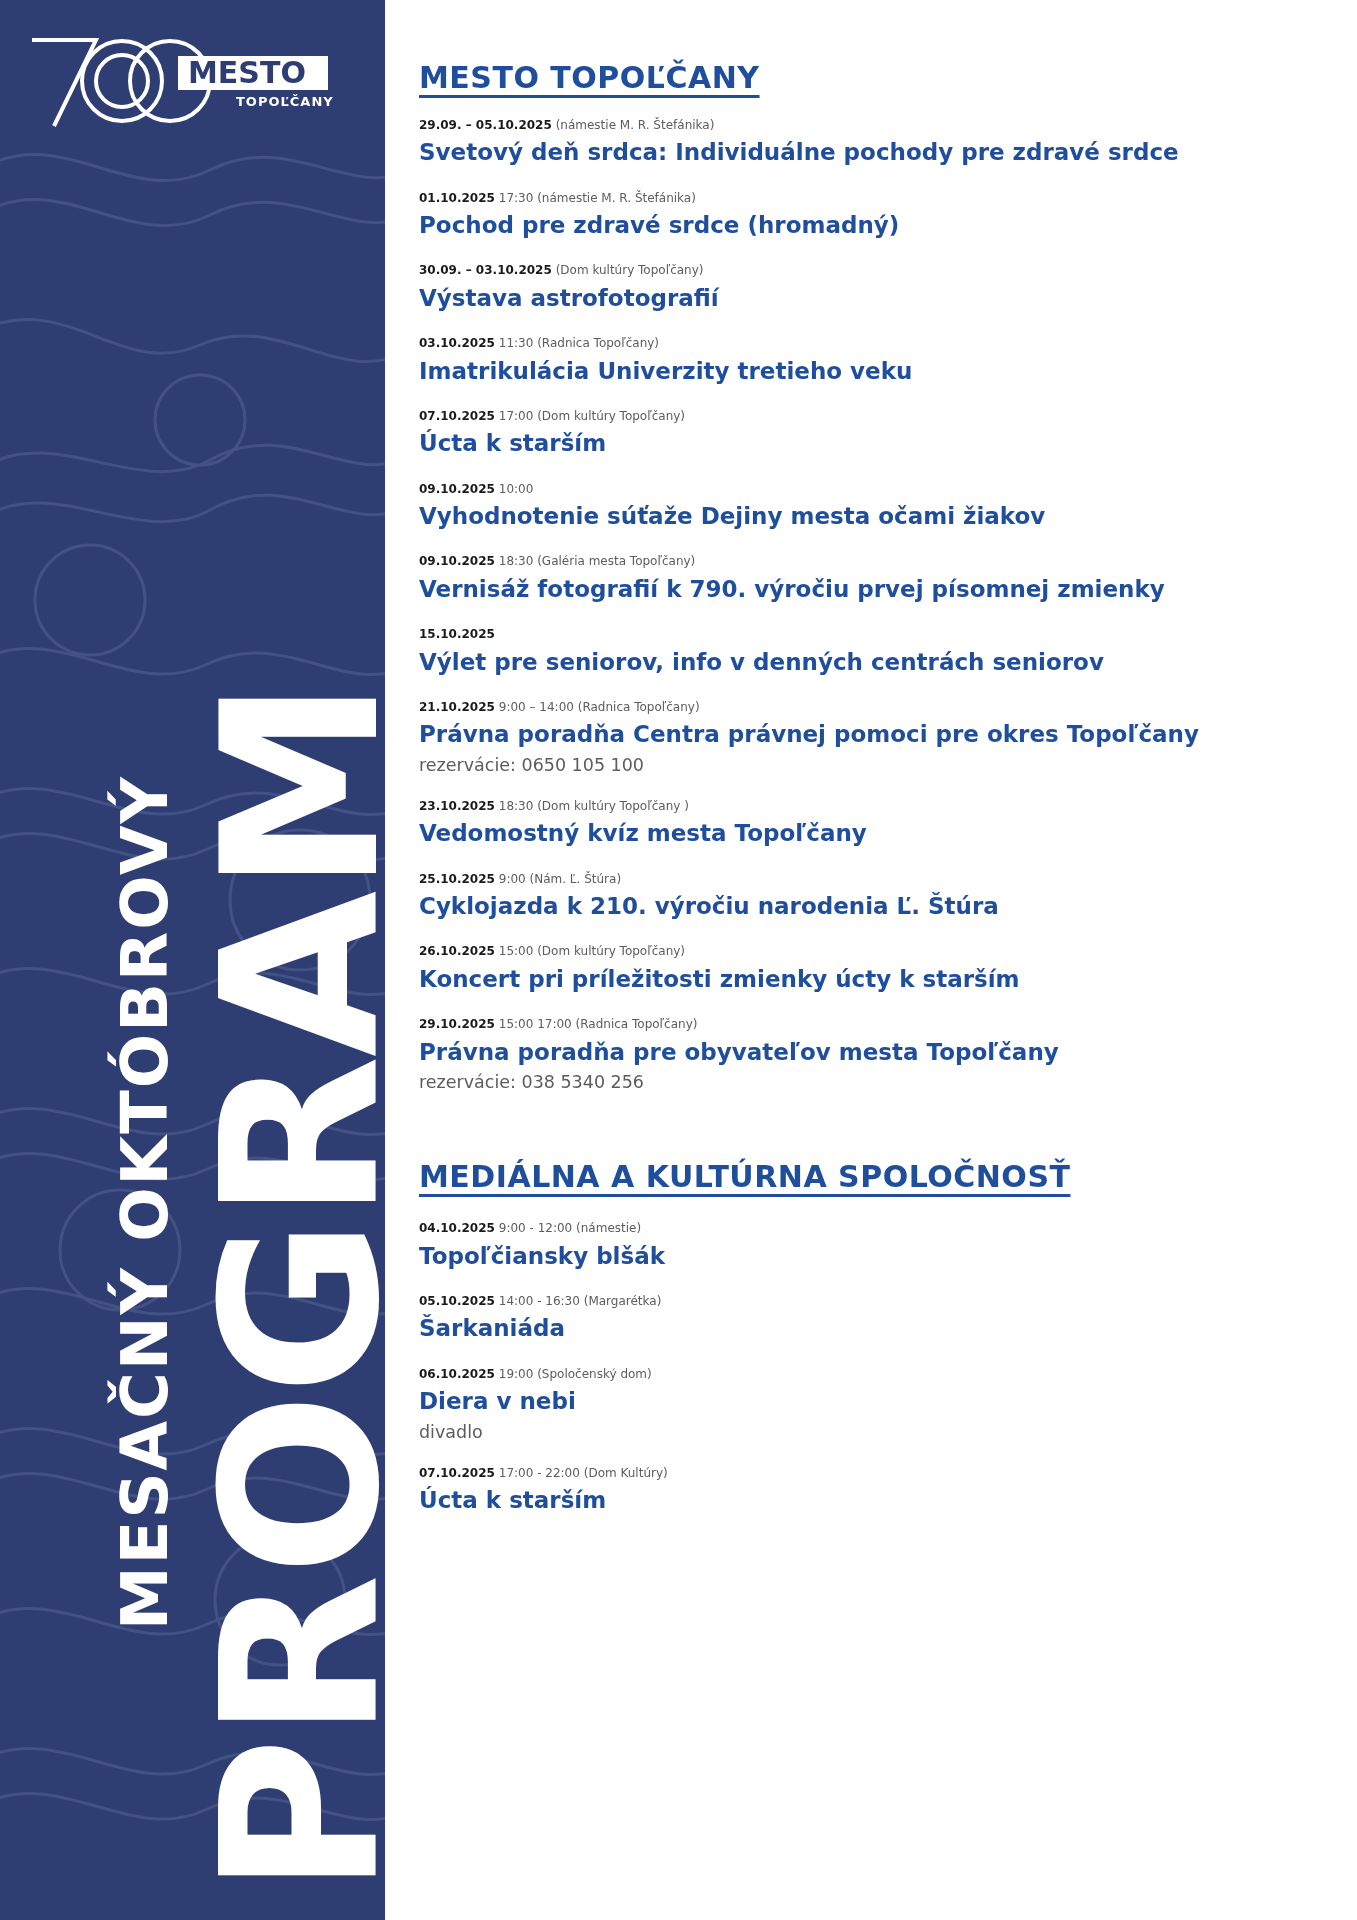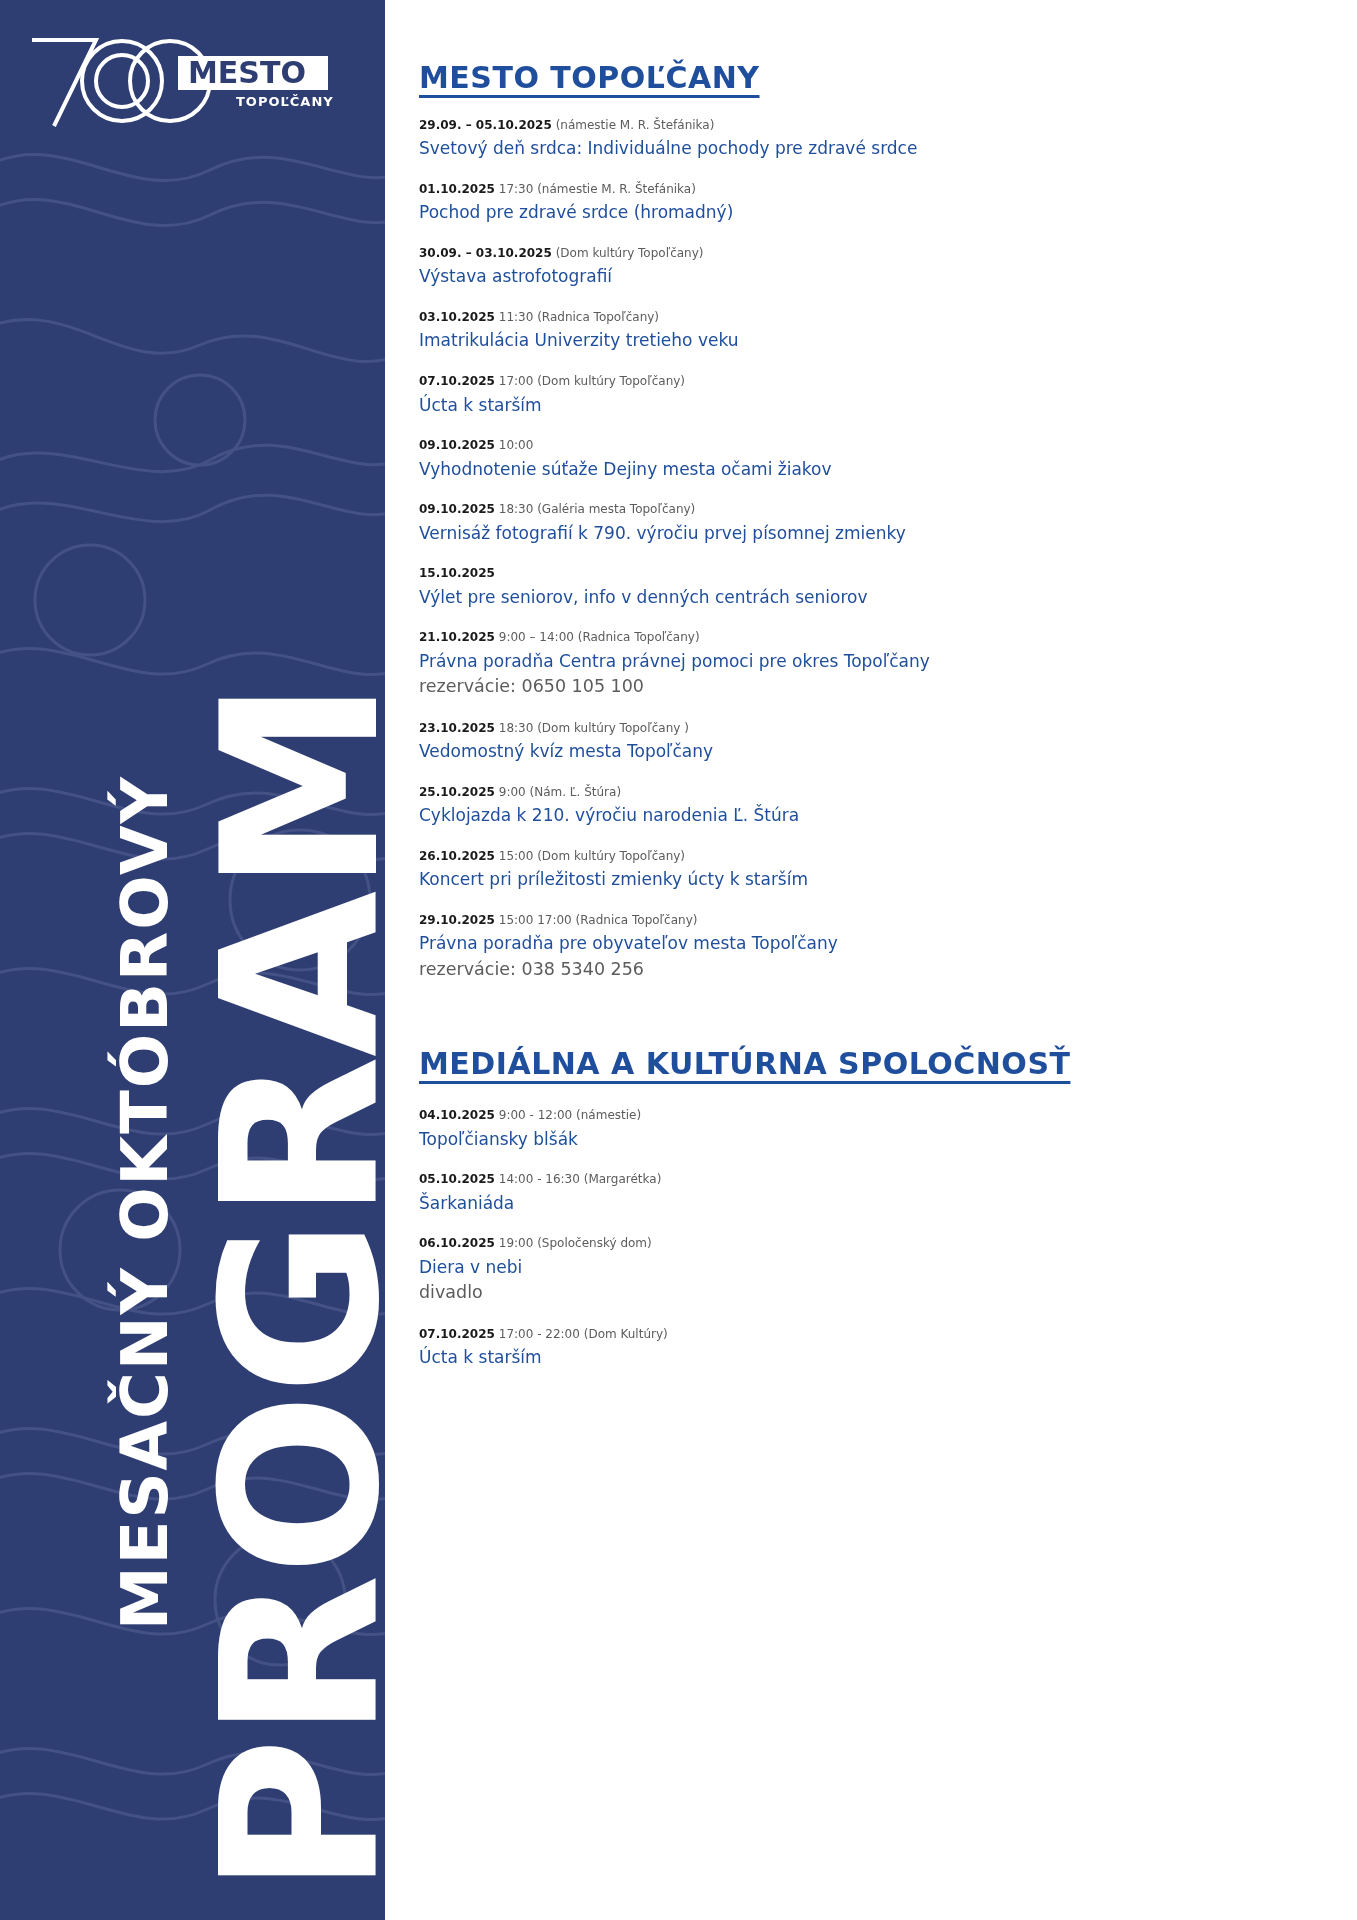--- a/index.html
+++ b/index.html
@@ -111,23 +111,23 @@
   .event-date {
     color: #1a1a1a;
     font-weight: 800;
   }
   .event-time,
   .event-place {
     color: #5c5c5c;
     font-weight: 400;
   }
   .event-title {
-    font-size: 17px;
+    font-size: 23px;
     color: #1f4e9c;
-    font-weight: 400;
+    font-weight: 700;
     line-height: 1.45;
     margin-top: 2px;
   }
   .event-note {
     font-size: 17.5px;
     color: #5c5c5c;
     line-height: 1.45;
     margin-top: 1px;
   }
 </style>

